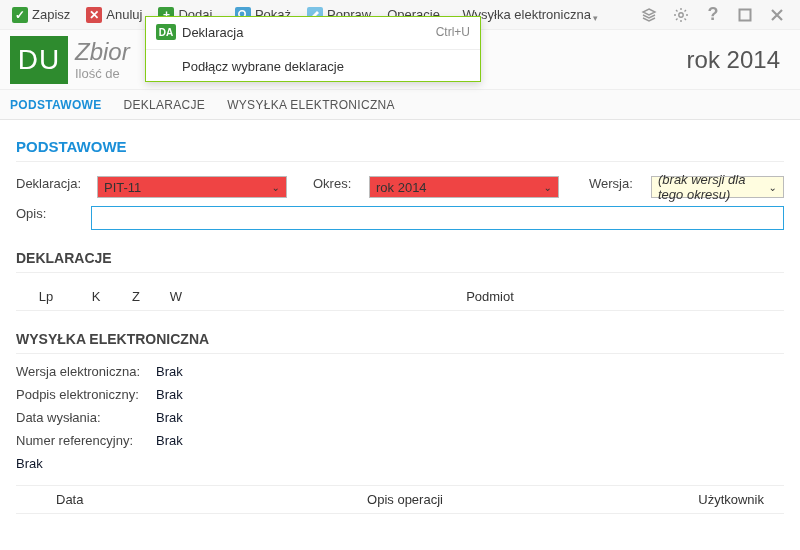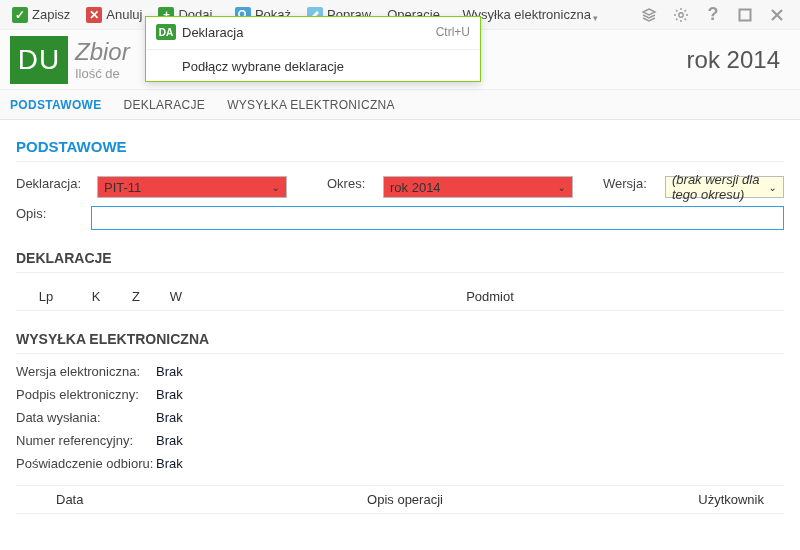--- a/index.html
+++ b/index.html
@@ -148,21 +148,21 @@
 <div class="content">
 
   <div class="section-h">PODSTAWOWE</div>
 
   <div class="row">
     <span class="lbl">Deklaracja:</span>
     <div class="sel" style="width:190px">
       <span>PIT-11</span>
       <span class="caret">⌄</span>
     </div>
-    <span class="lblw" style="margin-left:24px;width:40px">Okres:</span>
+    <span class="lblw" style="margin-left:10px;width:40px">Okres:</span>
     <div class="sel" style="width:190px">
       <span>rok 2014</span>
       <span class="caret">⌄</span>
     </div>
     <span class="lblw" style="margin-left:14px;width:46px">Wersja:</span>
     <div class="sel yellow" style="flex:1">
       <span>(brak wersji dla tego okresu)</span>
       <span class="caret" style="color:#333;font-style:normal">⌄</span>
     </div>
   </div>
@@ -194,21 +194,20 @@
   </div>
   <div class="kv">
     <span class="k">Data wysłania:</span>
     <span class="v">Brak</span>
   </div>
   <div class="kv">
     <span class="k">Numer referencyjny:</span>
     <span class="v">Brak</span>
   </div>
   <div class="kv">
-    <span class="k">Poświadczenie odbioru:</span>
     <span class="v">Brak</span>
   </div>
 
   <div class="thead2">
     <div style="width:160px;padding-left:40px">Data</div>
     <div style="flex:1;text-align:center">Opis operacji</div>
     <div style="width:150px;text-align:right;padding-right:20px">Użytkownik</div>
   </div>
 
 </div>

